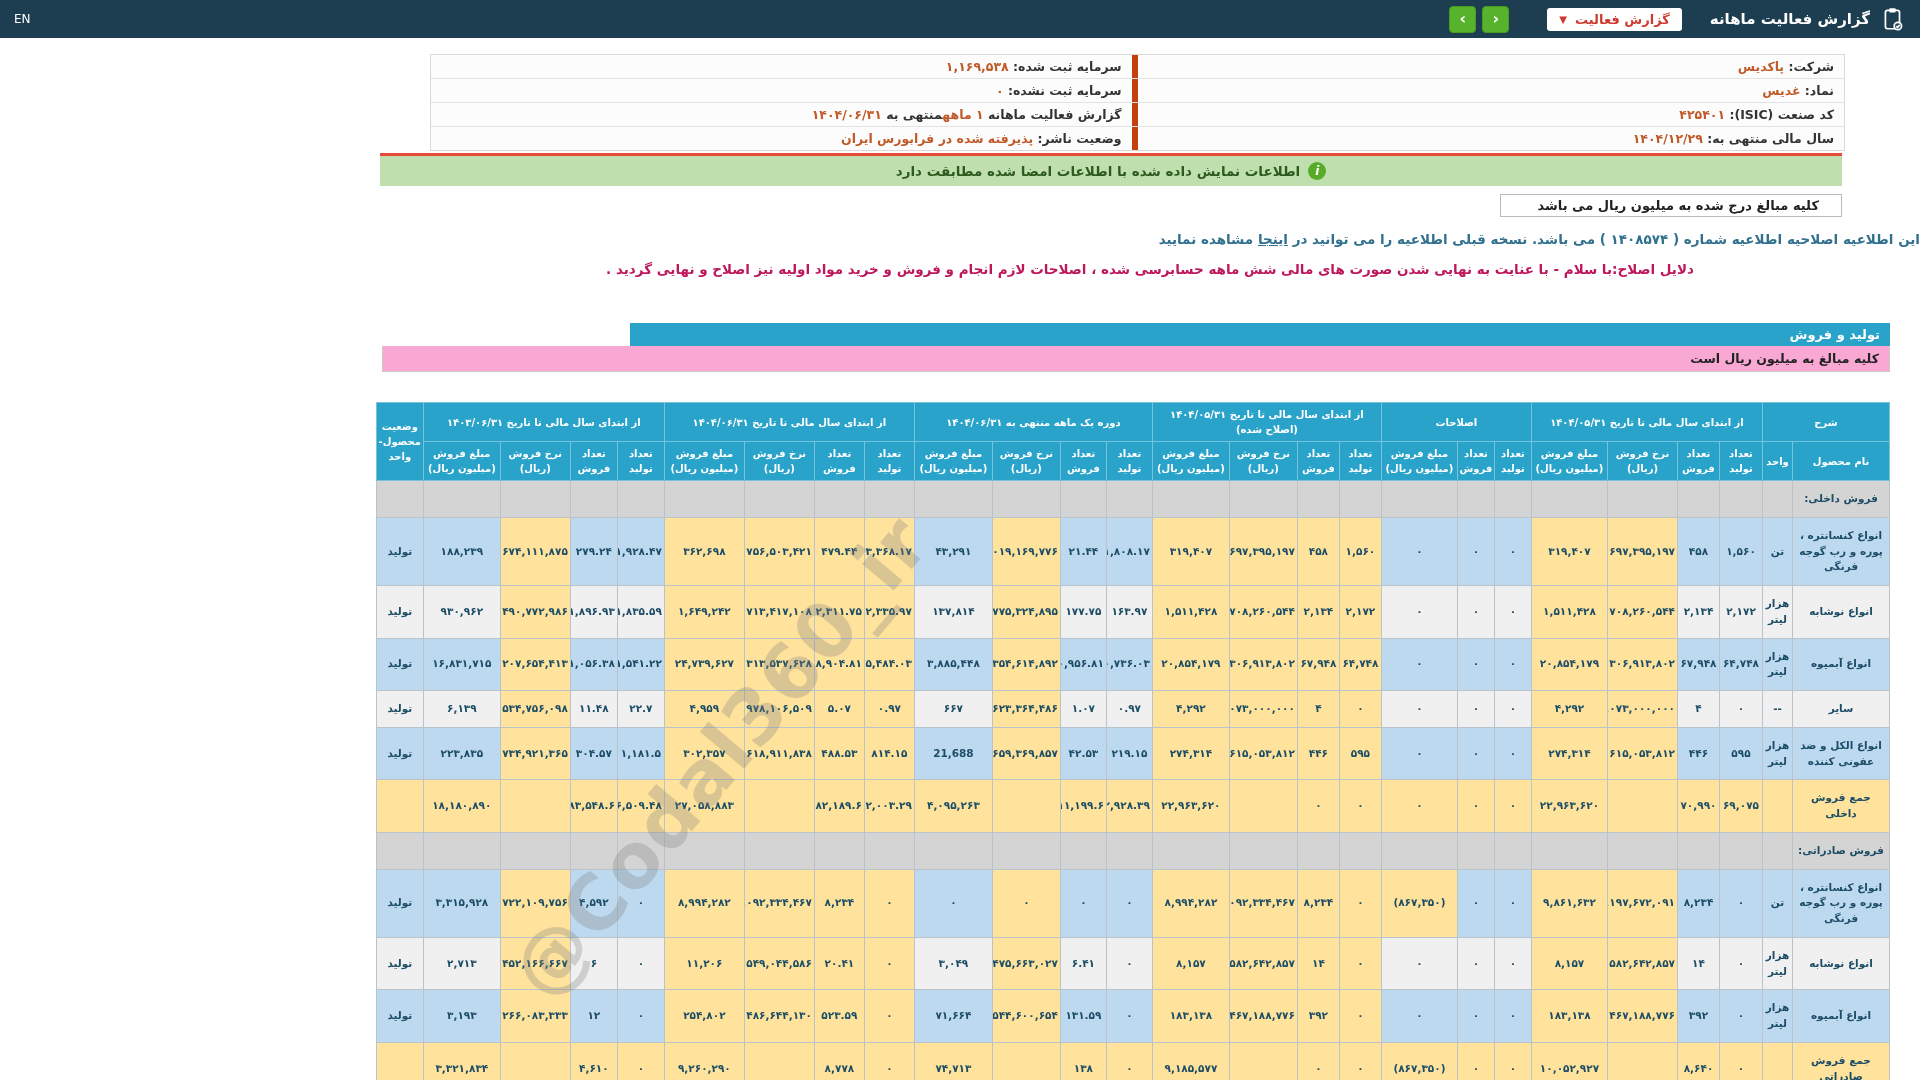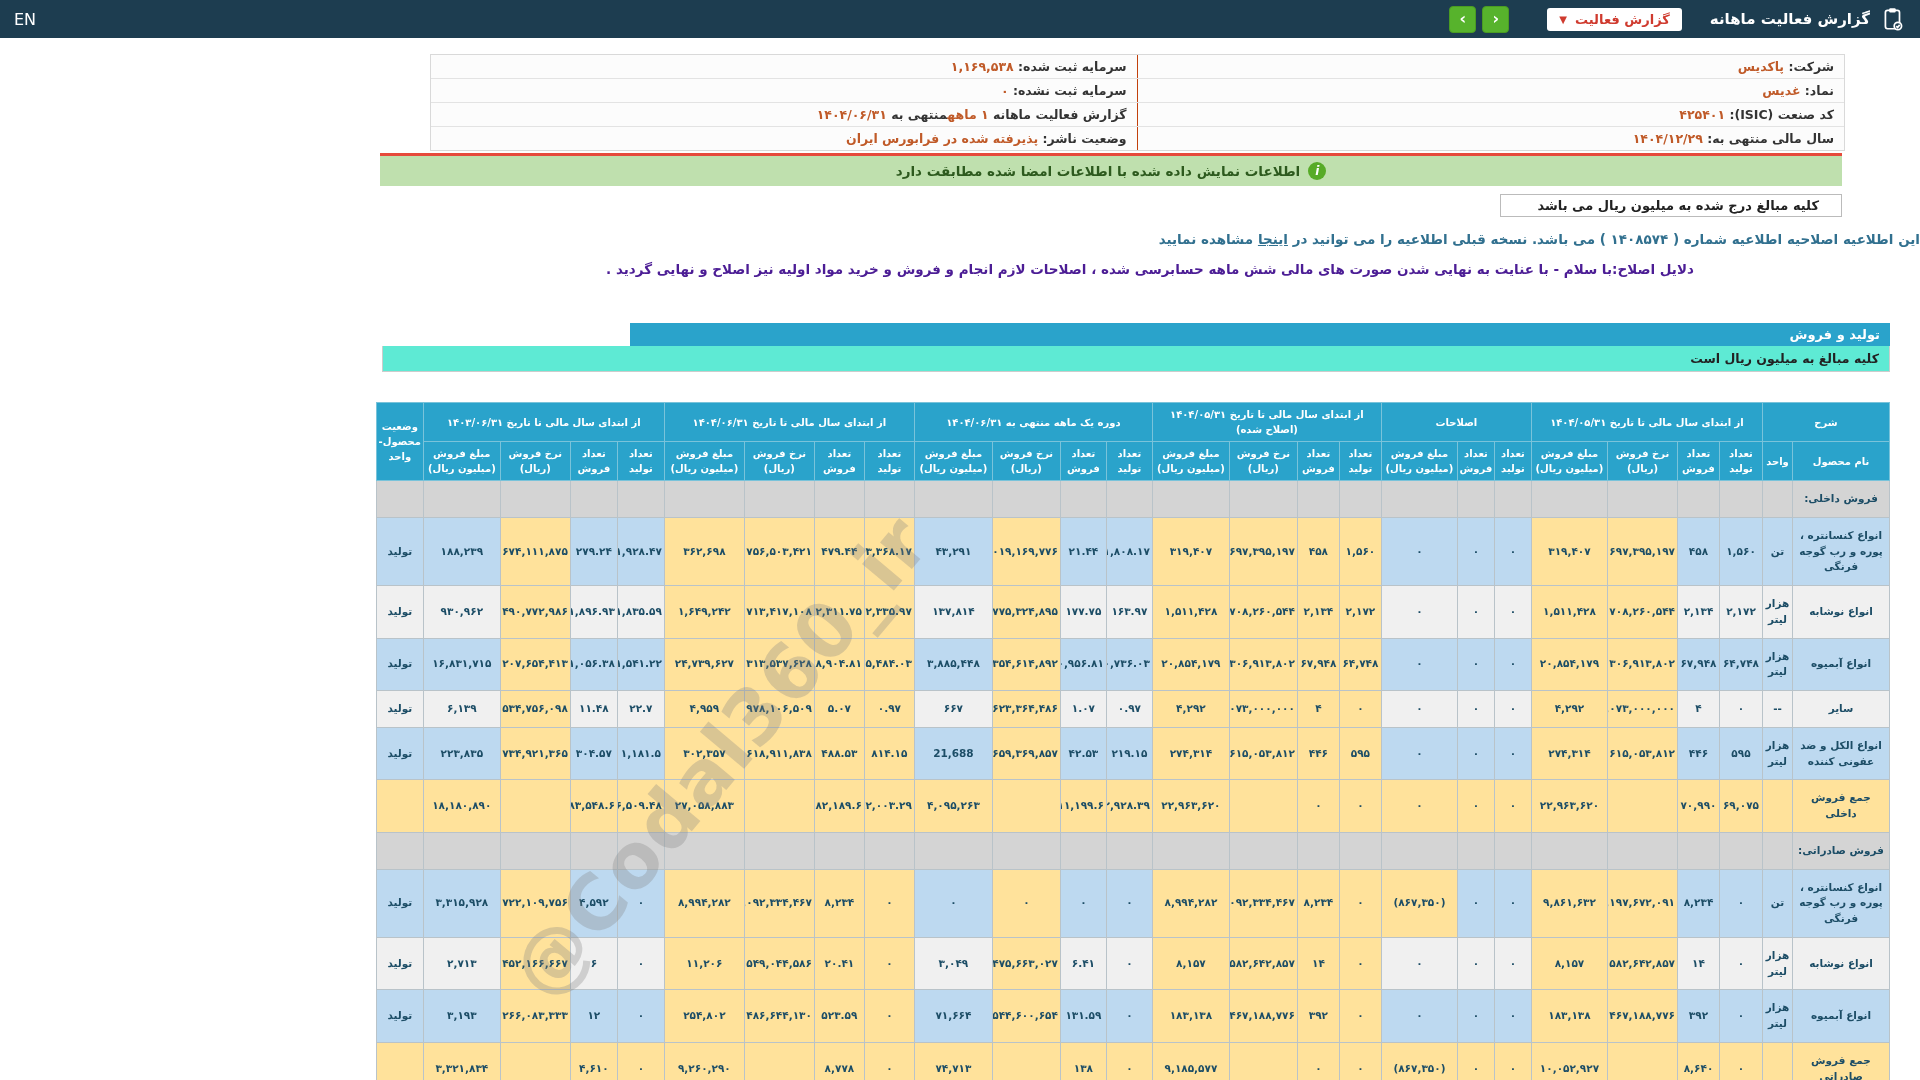--- a/index.html
+++ b/index.html
@@ -13,48 +13,48 @@
   .nav-title { color:#fff; font-weight:bold; font-size:15px; }
   .report-dd { background:#fff; color:#cf3a2e; font-weight:bold; font-size:13px;
     border:none; border-radius:3px; padding:4px 12px; display:flex; align-items:center;
     gap:8px; cursor:pointer; margin-right:18px; font-family:inherit; }
   .report-dd .car { font-size:10px; }
   .nav-arrows { display:flex; flex-direction:row-reverse; gap:6px; margin-right:28px; }
   .nav-arrows button { width:27px; height:27px; background:#57b32c; border:1px solid #4a9b22;
     border-radius:4px; color:#fff; font-size:16px; font-weight:bold; line-height:1;
     cursor:pointer; font-family:inherit; }
   .nav-spacer { flex:1; }
-  .lang { color:#fff; font-size:16px; }
+  .lang { color:#fff; font-size:12px; }
   
   .info-wrap { margin:16px 75px 0 0; width:1415px; border:1px solid #d9d9d9; background:#fcfcfc; }
   .info-row { display:flex; border-bottom:1px solid #e3e3e3; }
   .info-row:last-child { border-bottom:none; }
   .info-cell { width:50%; padding:4px 10px; font-size:12.5px; color:#333;
     font-weight:bold; white-space:nowrap; }
-  .info-cell + .info-cell { border-left:none; border-right:1px solid #c2410c; }
+  .info-cell + .info-cell { border-left:none; border-right:6px solid #c2410c; }
   .info-cell .hl { color:#c05a28; font-weight:bold; }
   .red-line { margin-right:78px; width:1462px; height:3px; background:#e64a3b; margin-top:2px; }
   .alert { margin-right:78px; width:1462px; background:#bfe0ae; padding:6px 0;
     display:flex; justify-content:center; align-items:center; gap:8px; }
   .alert-txt { color:#2d5a1e; font-weight:bold; font-size:13.5px; }
   .info-i { width:18px; height:18px; border-radius:50%; background:#57ab27; color:#fff;
     font-size:12px; font-weight:bold; display:flex; align-items:center; justify-content:center;
     font-style:italic; }
   .amounts-box { margin:8px 78px 0 0; display:inline-block; border:1px solid #bbb;
     background:#fff; padding:3px 22px 3px 36px; font-size:13px; font-weight:bold; color:#222; }
   .notice1 { margin-top:14px; width:1540px; text-align:right; font-size:13.5px;
     font-weight:bold; color:#31708f; }
   .notice1 a { color:#31708f; text-decoration:underline; cursor:pointer; }
   .notice2 { margin-top:14px; width:1540px; text-align:center; font-size:13.5px;
-    font-weight:bold; color:#4c1d95; }
+    font-weight:bold; color:#be185d; }
   
   .prod-bar { margin:46px 30px 0 0; width:1260px; background:#2aa3cb; color:#fff;
     font-weight:bold; font-size:13px; padding:4px 10px; }
   .prod-sub { margin-right:30px; width:1508px; border:1px solid #ccc; border-top:none;
-    background:#5eead4; font-weight:bold; font-size:12.5px; color:#222; padding:5px 10px; }
+    background:#f9a8d4; font-weight:bold; font-size:12.5px; color:#222; padding:5px 10px; }
   .tbl-wrap { margin:30px 30px 0 0; position:relative; }
   table.prod { border-collapse:collapse; table-layout:fixed; width:1508px; }
   table.prod th, table.prod td { border:1px solid #b9c3c9; overflow:hidden; }
   table.prod th { background:#2aa3cb; color:#fff; font-size:10px; font-weight:bold;
     padding:4px 1px; text-align:center; border:1px solid #79c3da; line-height:1.5; }
   table.prod td { font-size:10.5px; font-weight:bold; color:#1c4d66; text-align:center;
     padding:10px 2px; line-height:1.5; }
   td.name { text-align:right; padding-right:4px; }
   td.b { background:#bdd9f0; }
   td.w { background:#f0f0f0; }

